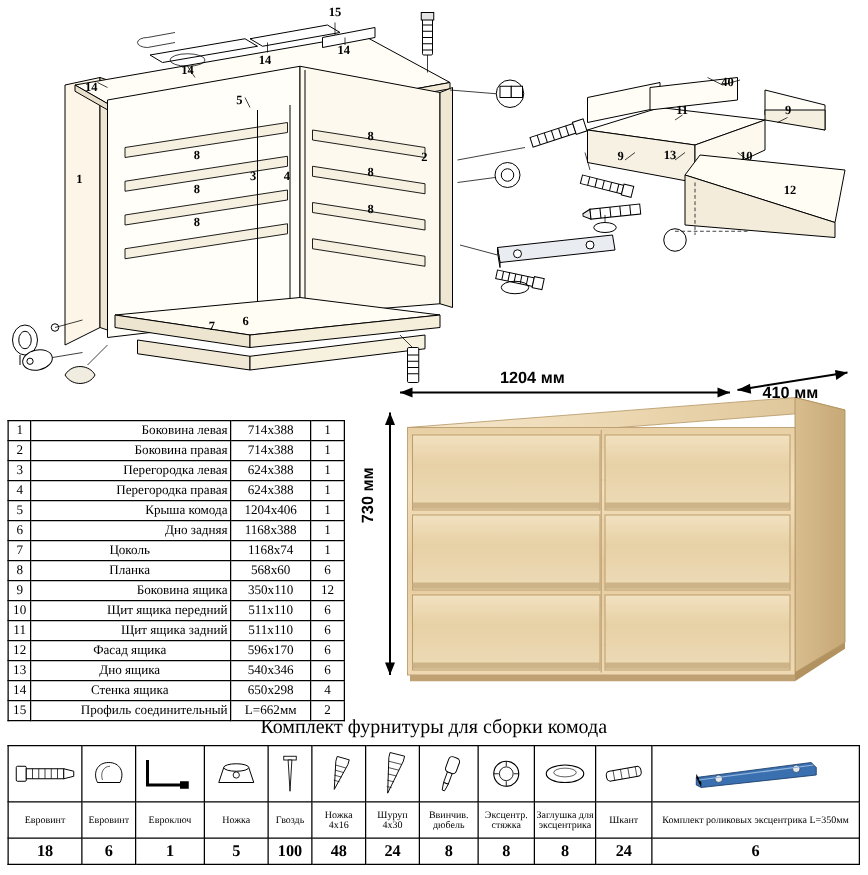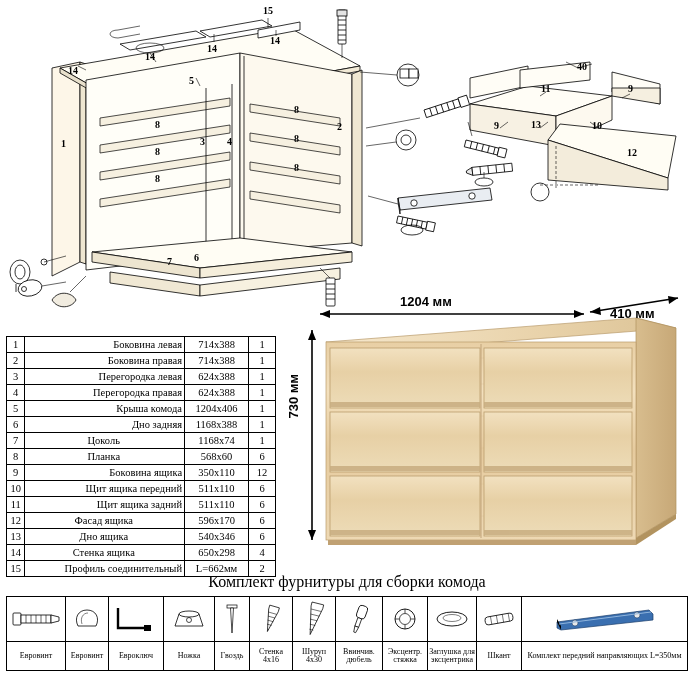--- a/index.html
+++ b/index.html
@@ -657,25 +657,39 @@
           </svg>
         </td>
       </tr>
 
       <tr class="names">
         <td>Евровинт</td>
         <td>Евровинт</td>
         <td>Евроключ</td>
         <td>Ножка</td>
         <td>Гвоздь</td>
-        <td>Стенка 4х16</td>
+        <td>Ножка 4х16</td>
         <td>Шуруп 4х30</td>
         <td>Ввинчив. дюбель</td>
         <td>Эксцентр. стяжка</td>
         <td>Заглушка для эксцентрика</td>
         <td>Шкант</td>
-        <td>Комплект передний направляющих L=350мм</td>
-      </tr>
-
+        <td>Комплект роликовых эксцентрика L=350мм</td>
+      </tr>
+
+      <tr class="counts">
+        <td>18</td>
+        <td>6</td>
+        <td>1</td>
+        <td>5</td>
+        <td>100</td>
+        <td>48</td>
+        <td>24</td>
+        <td>8</td>
+        <td>8</td>
+        <td>8</td>
+        <td>24</td>
+        <td>6</td>
+      </tr>
     </tbody>
   </table>
 
 </div>
 
 </body></html>

